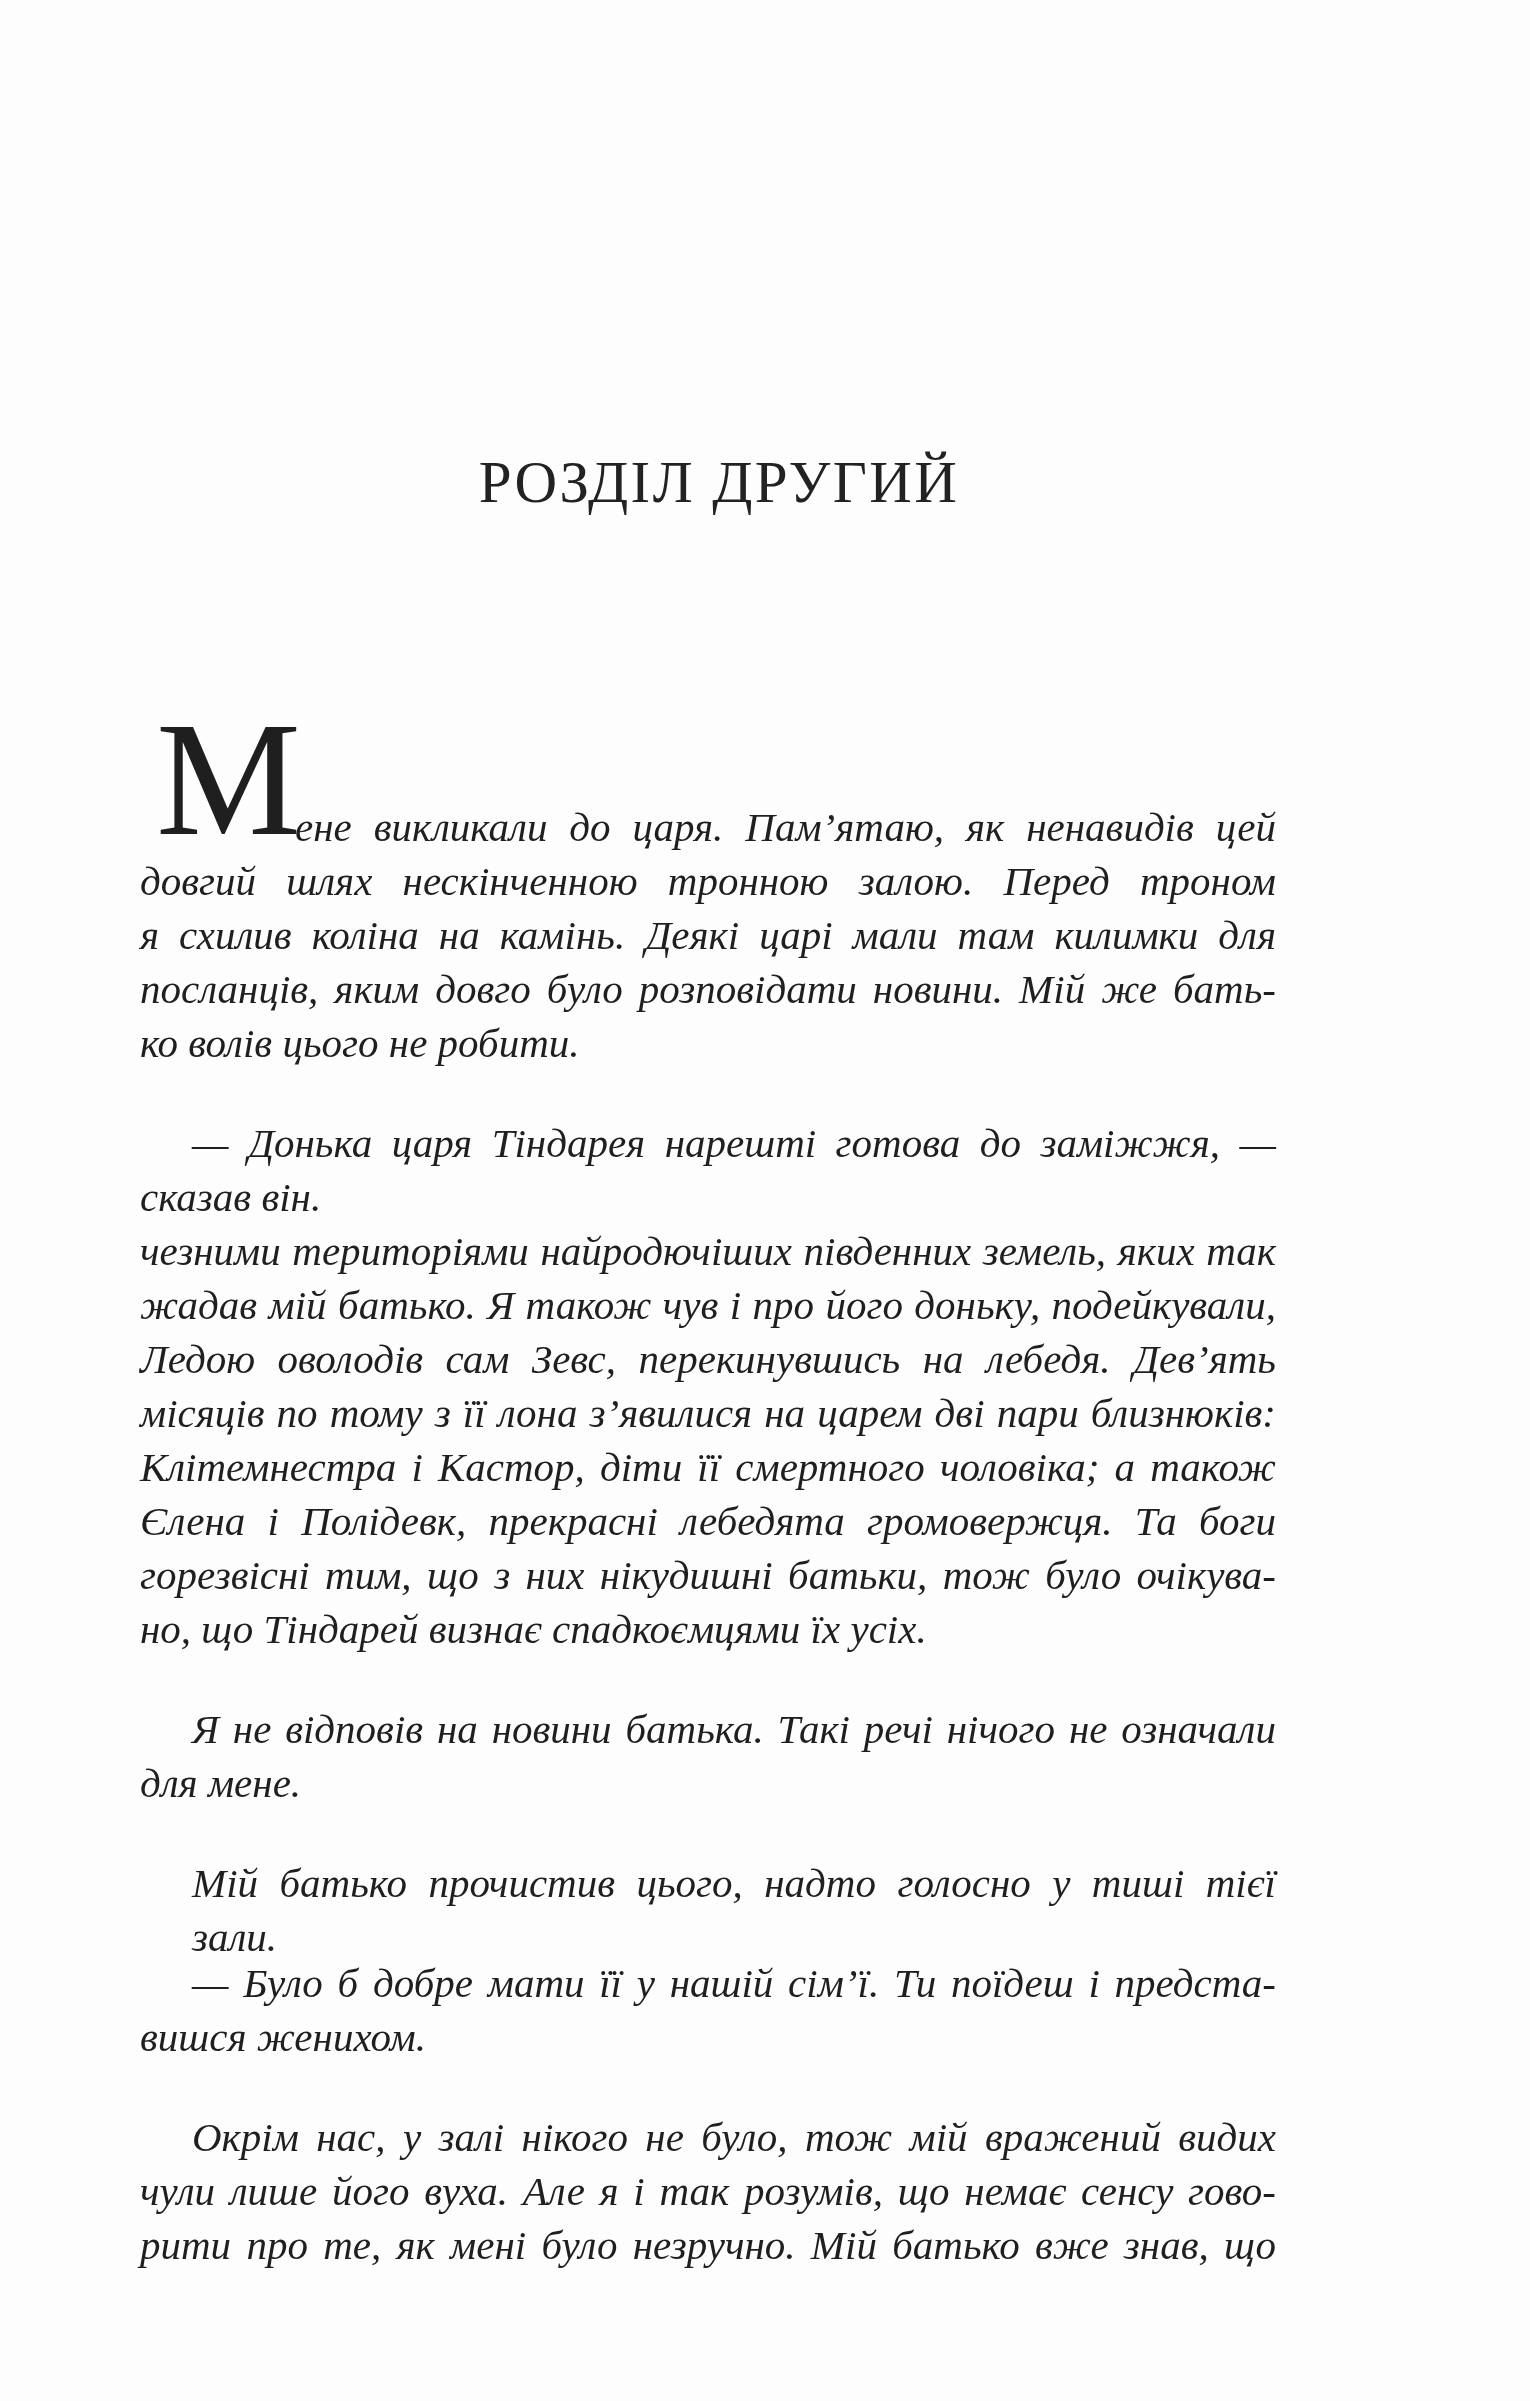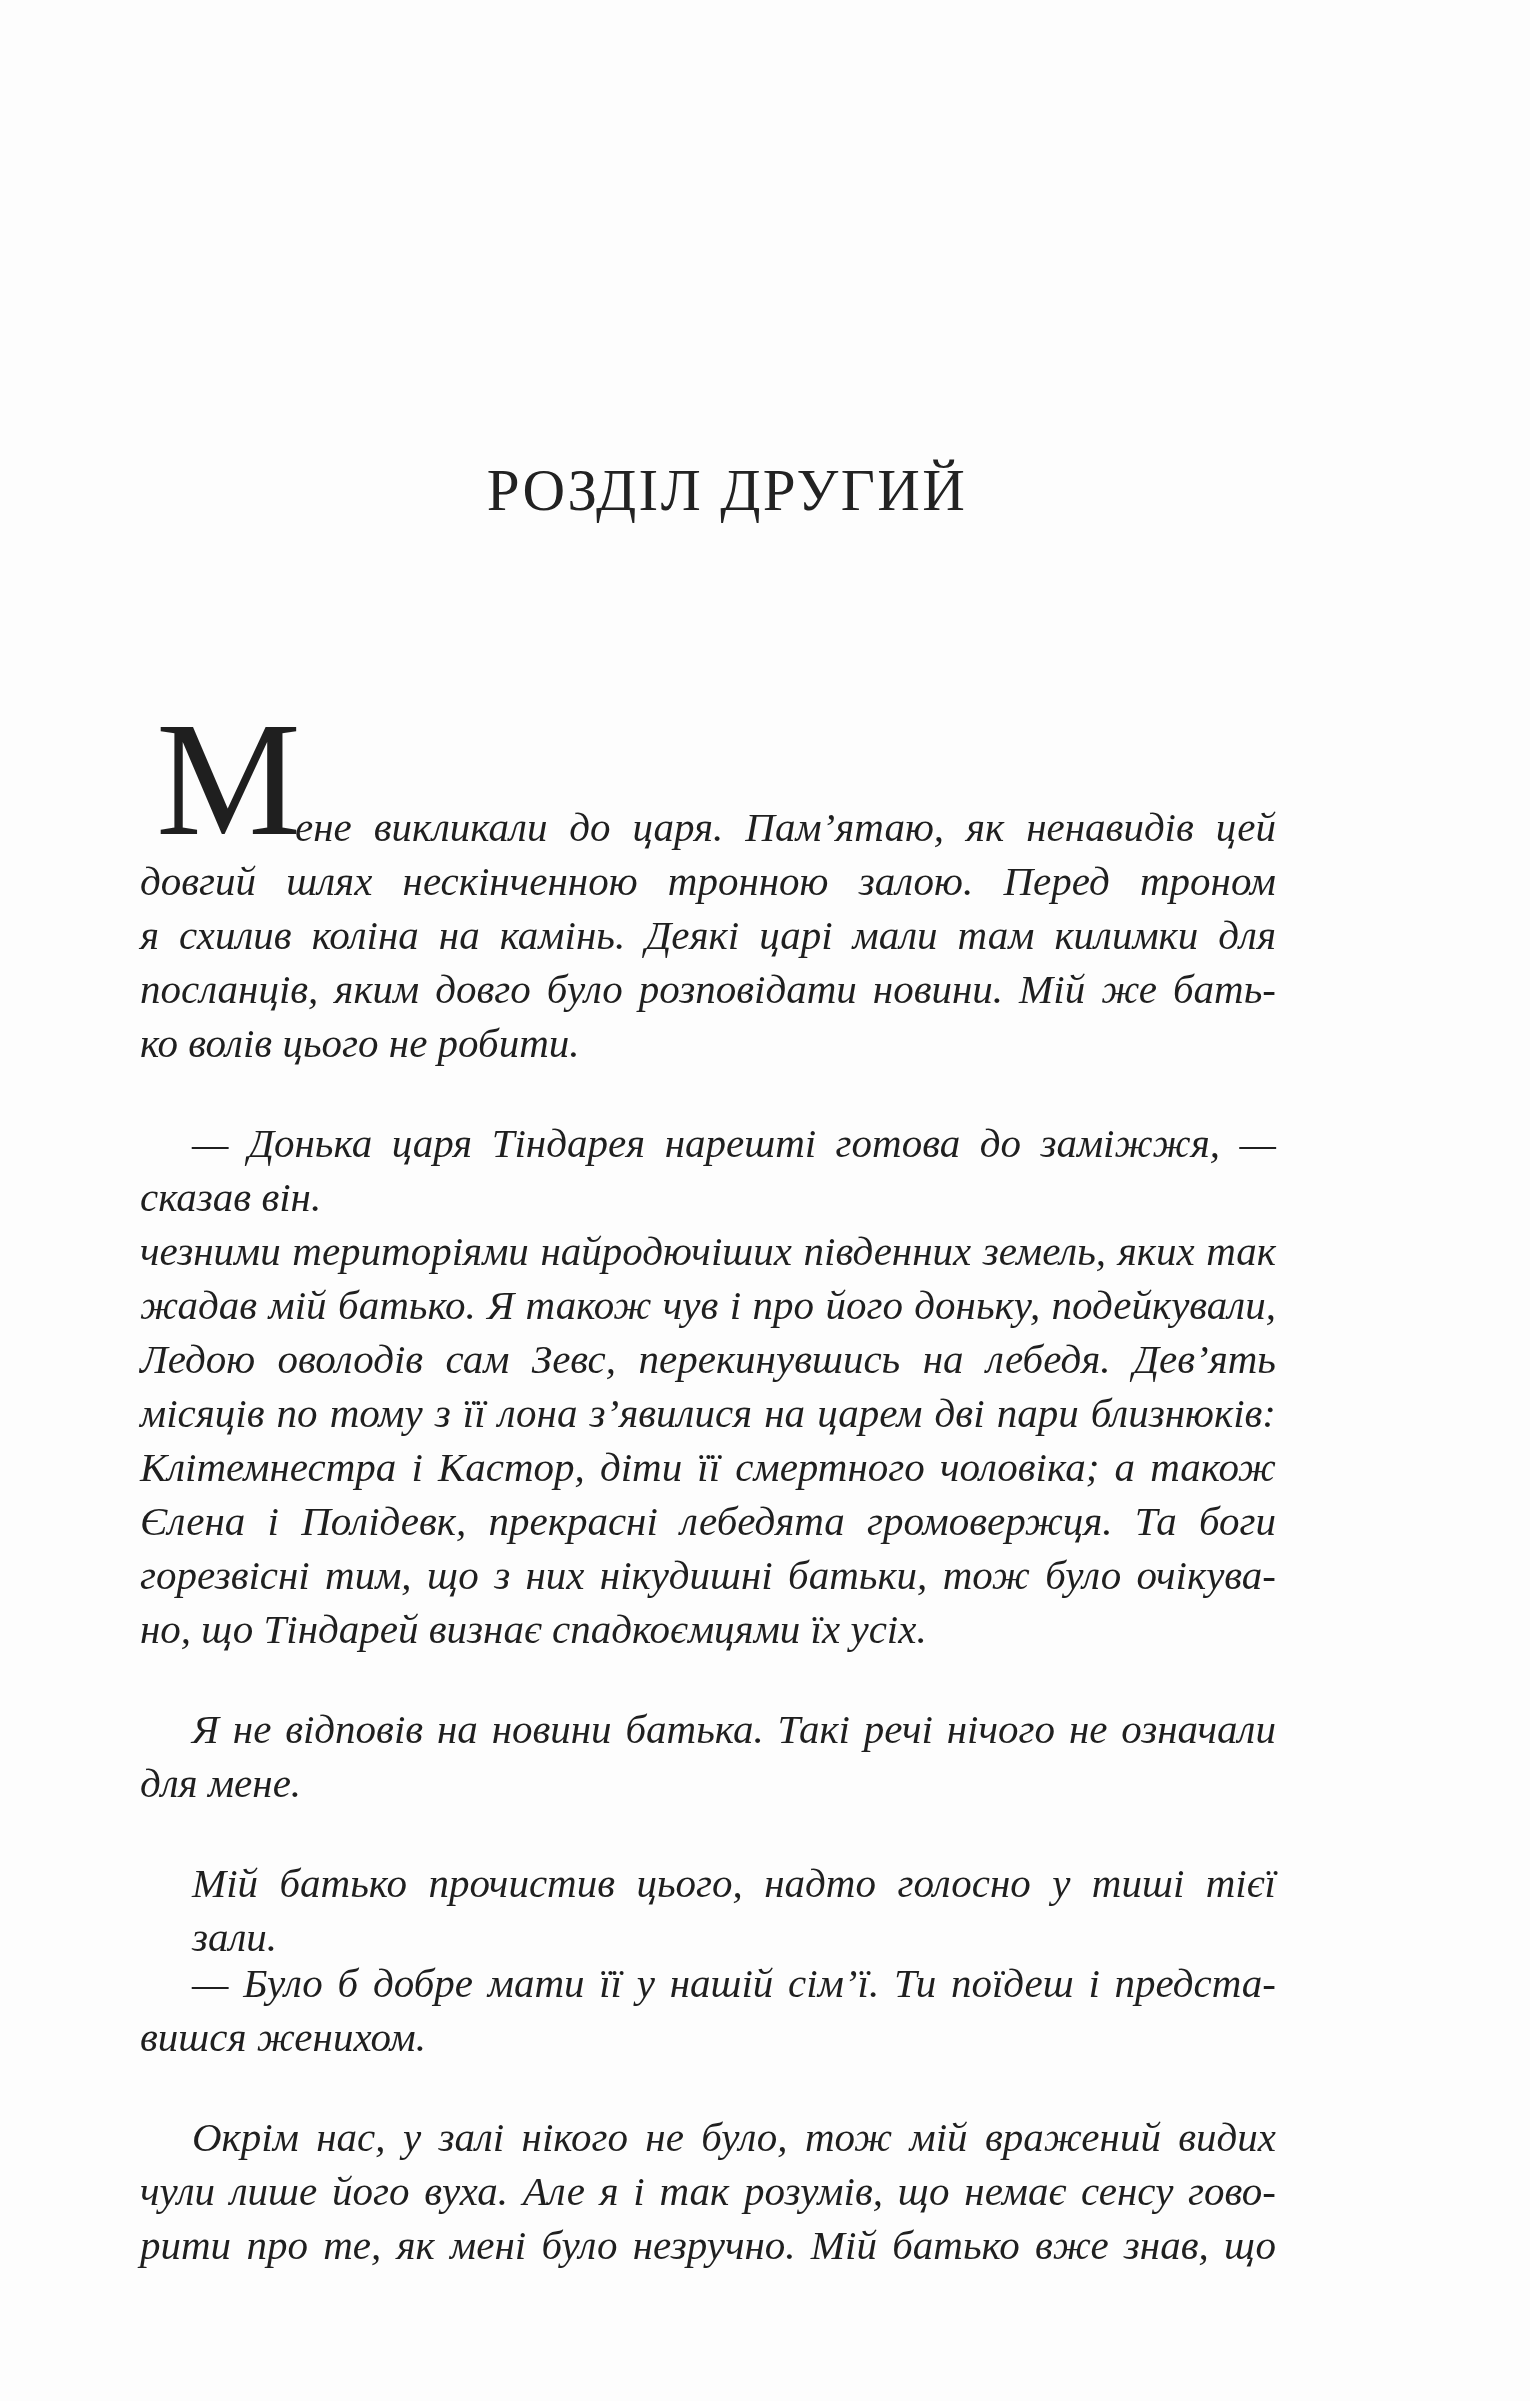--- a/index.html
+++ b/index.html
@@ -17,21 +17,21 @@
     left: 0; top: 0;
     width: 1531px;
     height: 2401px;
     overflow: hidden;
   }
   .chapter-title {
     position: absolute;
     left: 151px;
     top: 451px;
     width: 1136px;
-    margin: 8px;
+    margin: 0;
     font-size: 59px;
     line-height: 62px;
     font-weight: normal;
     letter-spacing: 2.4px;
     text-align: center;
     white-space: nowrap;
   }
   .dropcap {
     position: absolute;
     left: 156px;

